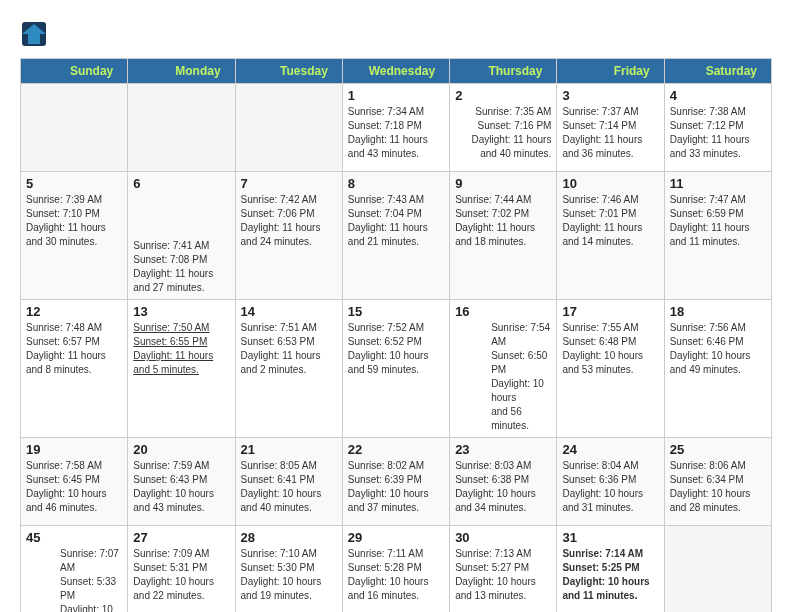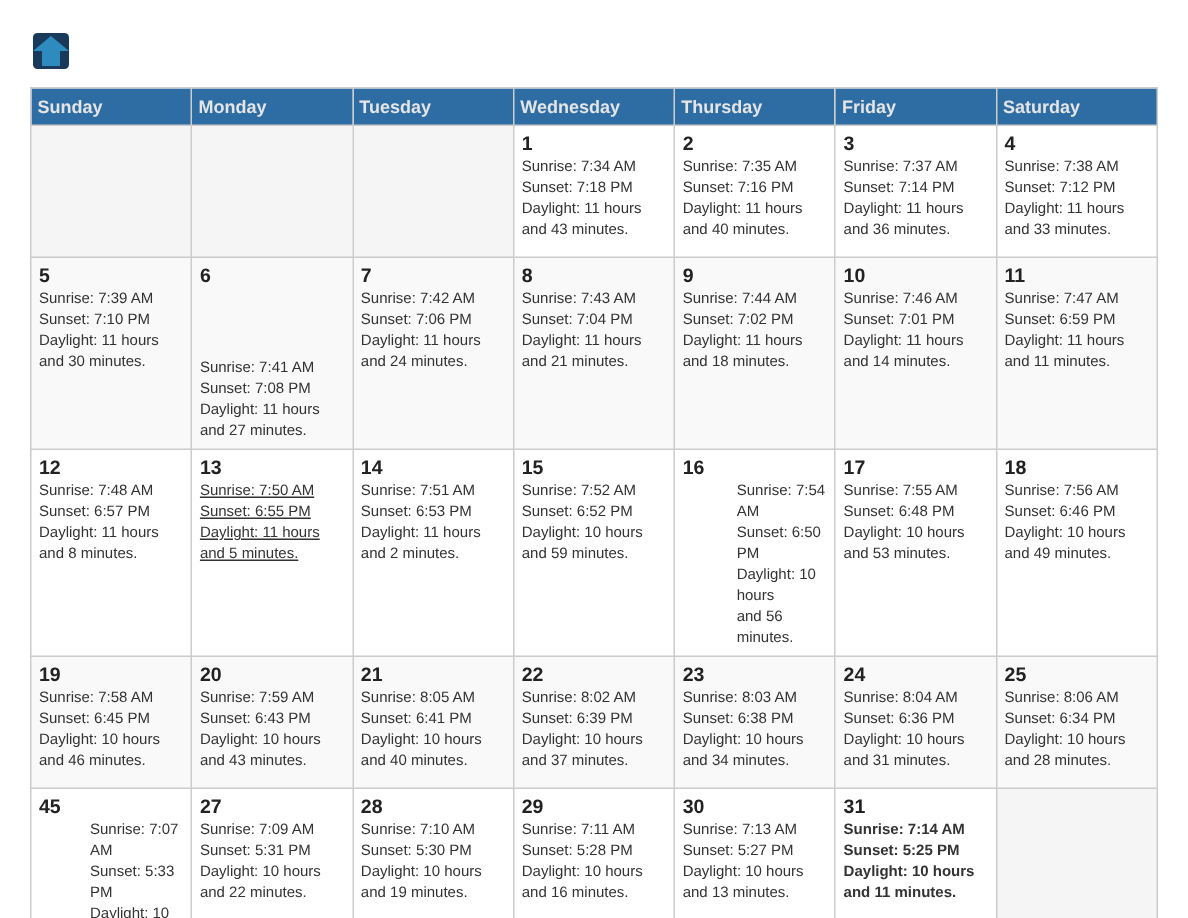--- a/index.html
+++ b/index.html
@@ -46,25 +46,25 @@
       font-size: 14px;
       color: #444;
     }
     table {
       width: 100%;
       border-collapse: collapse;
       table-layout: fixed;
     }
     th {
       background-color: #2e6da4;
-      color: #e5e5e5;
+      color: #bef264;
       font-size: 12px;
       font-weight: bold;
-      padding: 5px 4px;
-      text-align: left;
+      padding: 5px 14px;
+      text-align: right;
       border: 1px solid #ccc;
     }
     td {
       vertical-align: top;
       border: 1px solid #ccc;
       padding: 4px 5px;
       font-size: 10px;
       color: #222;
       height: 88px;
       background: #fff;
@@ -130,21 +130,21 @@
         <td class="empty"></td>
         <td>
           <span class="day-number">1</span>
           <div class="day-info" style="white-space: pre-line;">Sunrise: 7:34 AM
 Sunset: 7:18 PM
 Daylight: 11 hours
 and 43 minutes.</div>
         </td>
         <td>
           <span class="day-number">2</span>
-          <div class="day-info" style="white-space: pre-line;">Sunrise: 7:35 AM
+          <div class="day-info" style="white-space: pre-line; text-align: right;">Sunrise: 7:35 AM
 Sunset: 7:16 PM
 Daylight: 11 hours
 and 40 minutes.</div>
         </td>
         <td>
           <span class="day-number">3</span>
           <div class="day-info" style="white-space: pre-line;">Sunrise: 7:37 AM
 Sunset: 7:14 PM
 Daylight: 11 hours
 and 36 minutes.</div>

